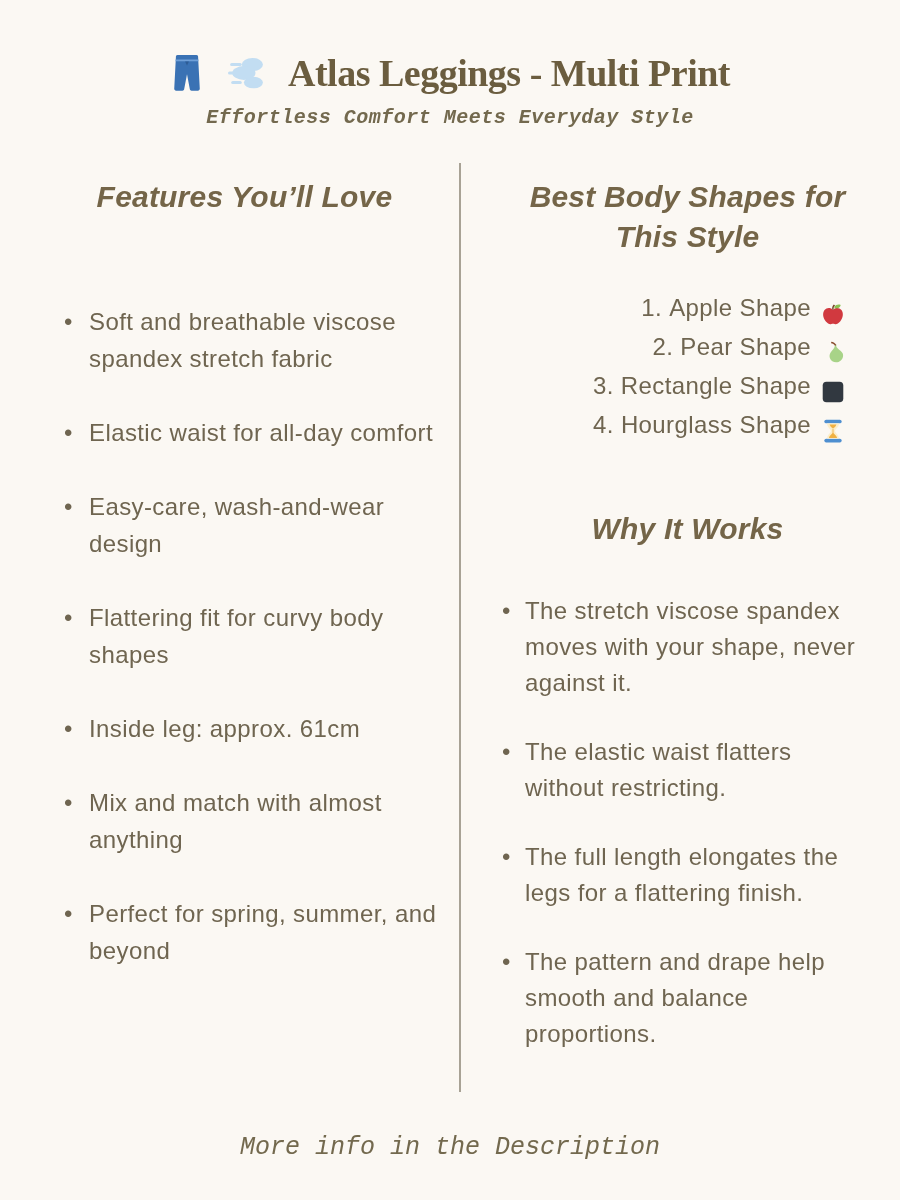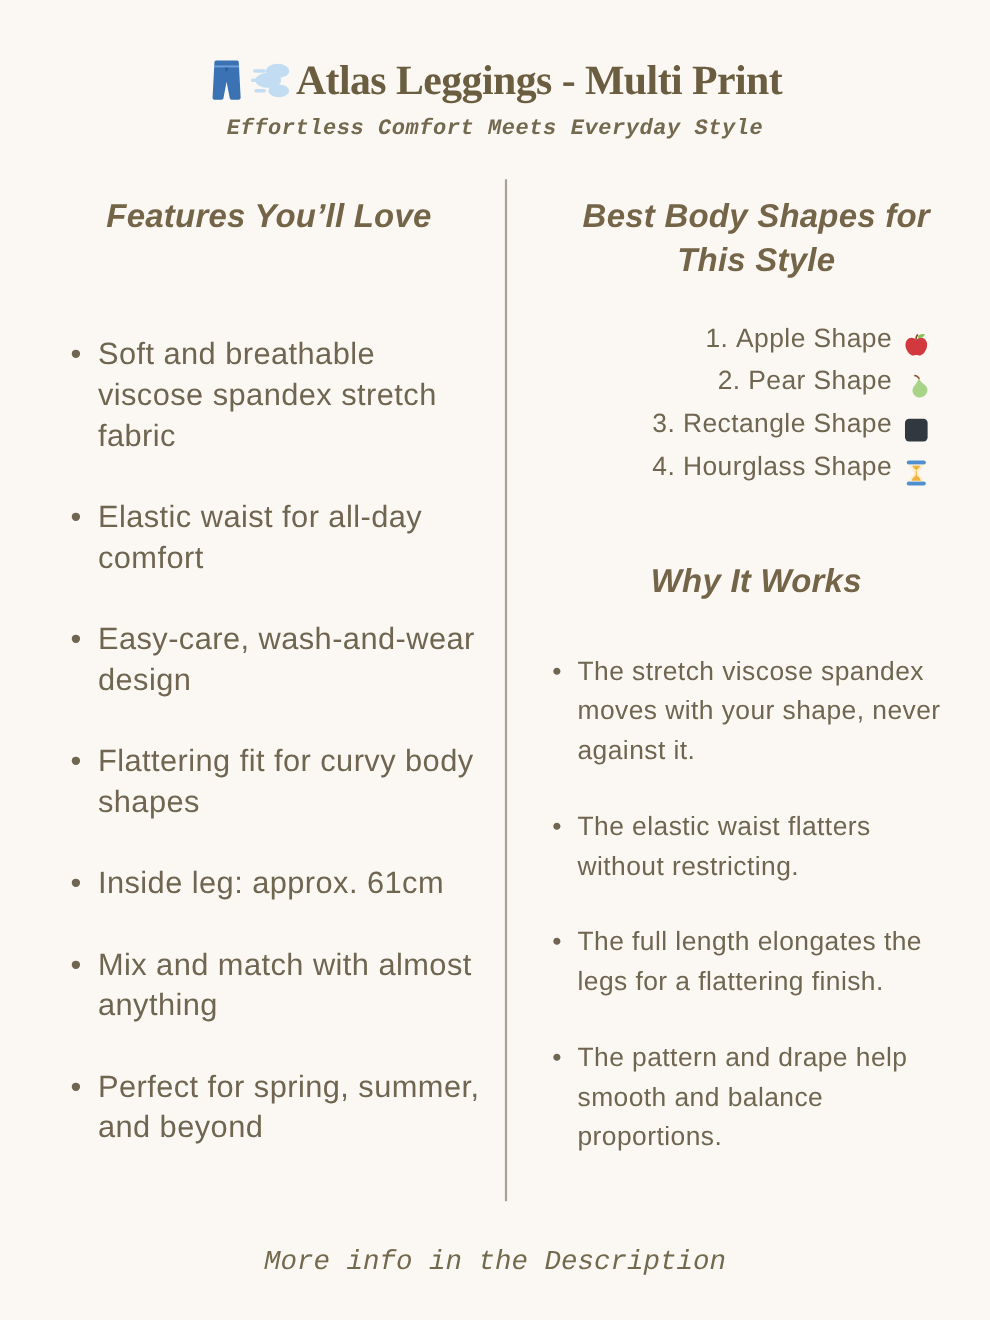--- a/index.html
+++ b/index.html
@@ -7,21 +7,21 @@
   body {
     background:#fbf8f3;
     font-family:"Liberation Sans", sans-serif;
     color:#6f6550;
     overflow:hidden;
     position:relative;
   }
   
   .header { padding-top:50px; text-align:center; }
   .title-row {
-    display:flex; align-items:center; justify-content:center; gap:5px;
+    display:flex; align-items:center; justify-content:center; gap:24px;
     height:46px;
   }
   .title-row svg { display:block; }
   .page-title {
     font-family:"Liberation Serif", serif;
     font-weight:700;
     font-size:38px;
     letter-spacing:-0.5px;
     color:#6b5d3f;
   }
@@ -62,21 +62,21 @@
     color:#746548;
     text-align:center;
     margin-top:14px;
     letter-spacing:0.2px;
   }
   .shapes-heading { max-width:345px; margin-left:auto; margin-right:auto; }
   
   .features-list {
     list-style:none;
     margin-top:86px;
-    font-size:28px;
+    font-size:24px;
     line-height:37px;
     letter-spacing:0.4px;
   }
   .features-list li {
     position:relative;
     padding-left:44px;
     margin-bottom:37px;
   }
   .features-list li::before {
     content:"\2022";

